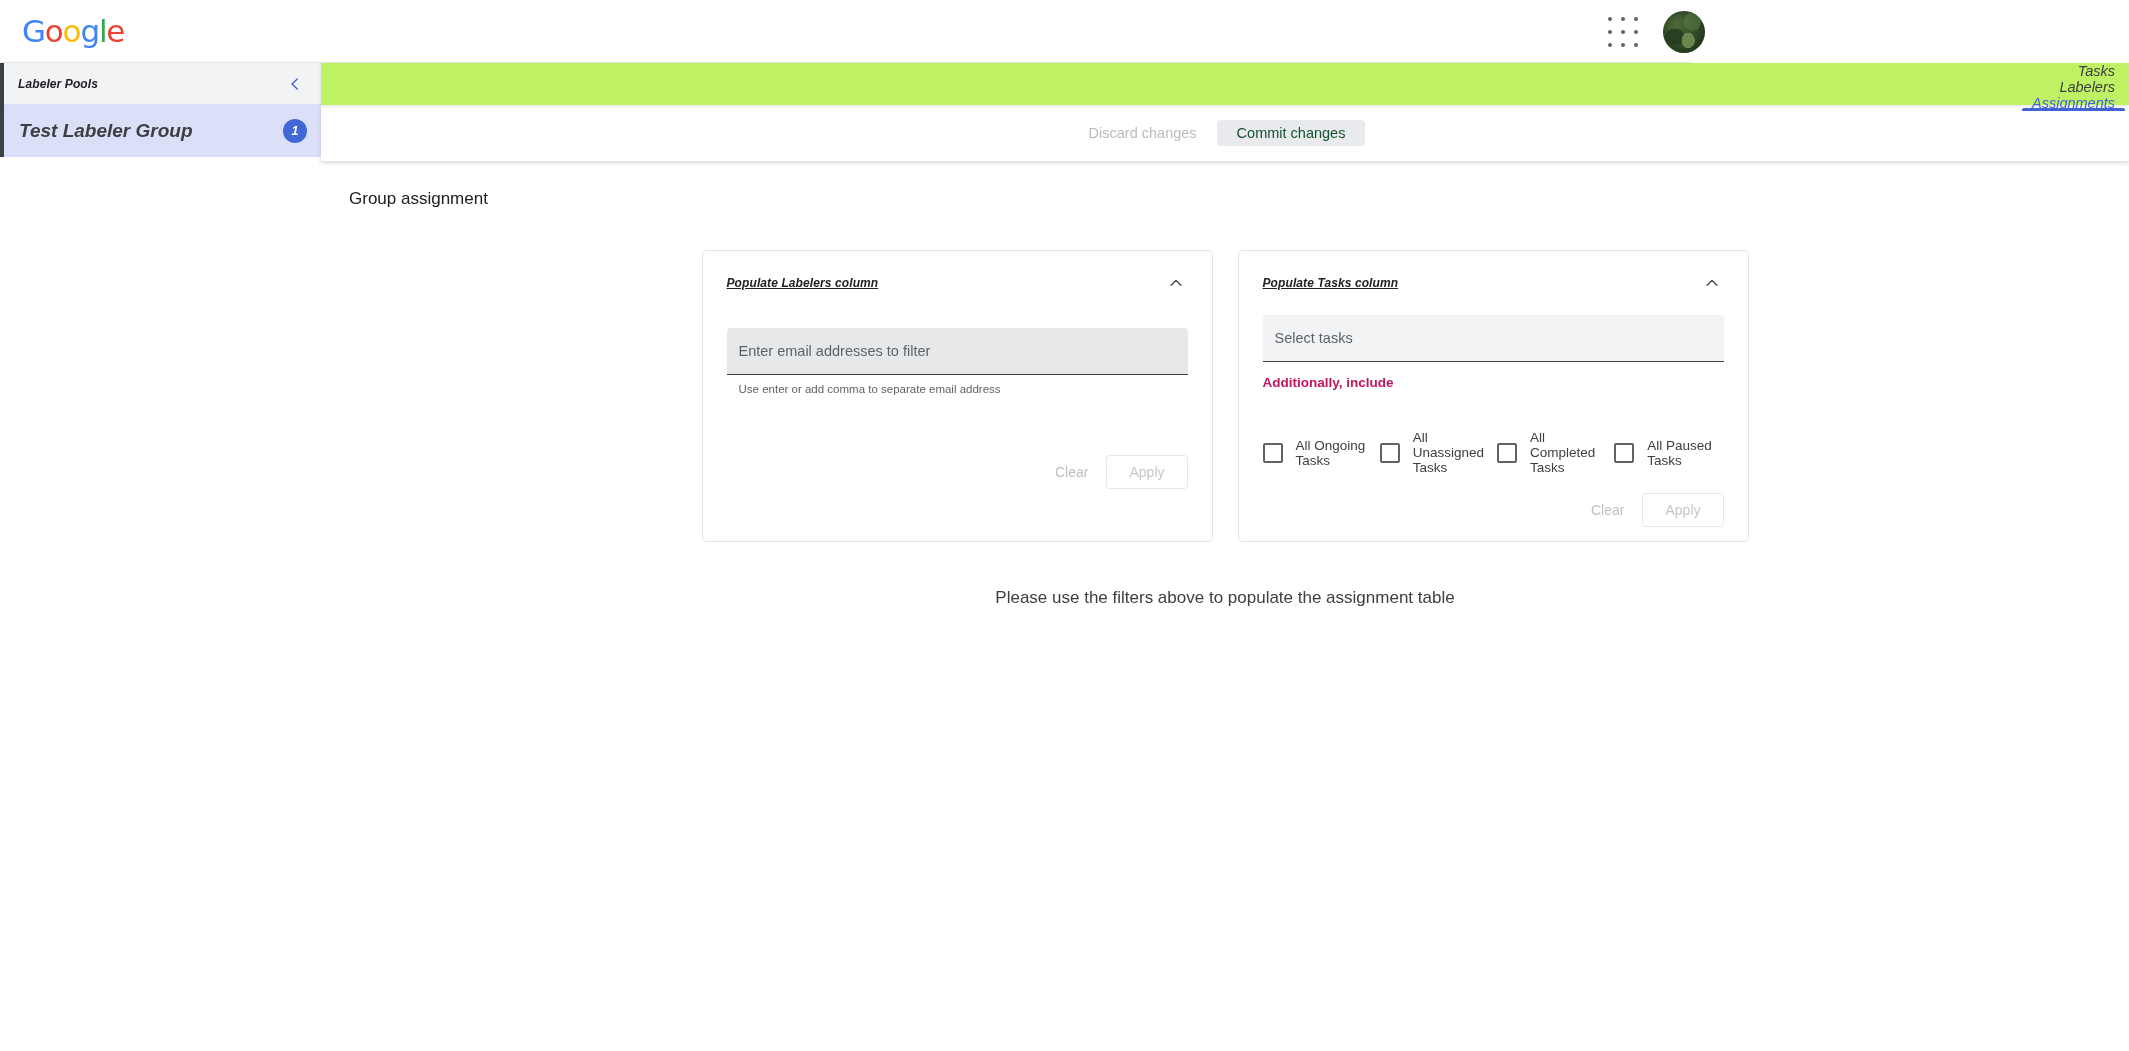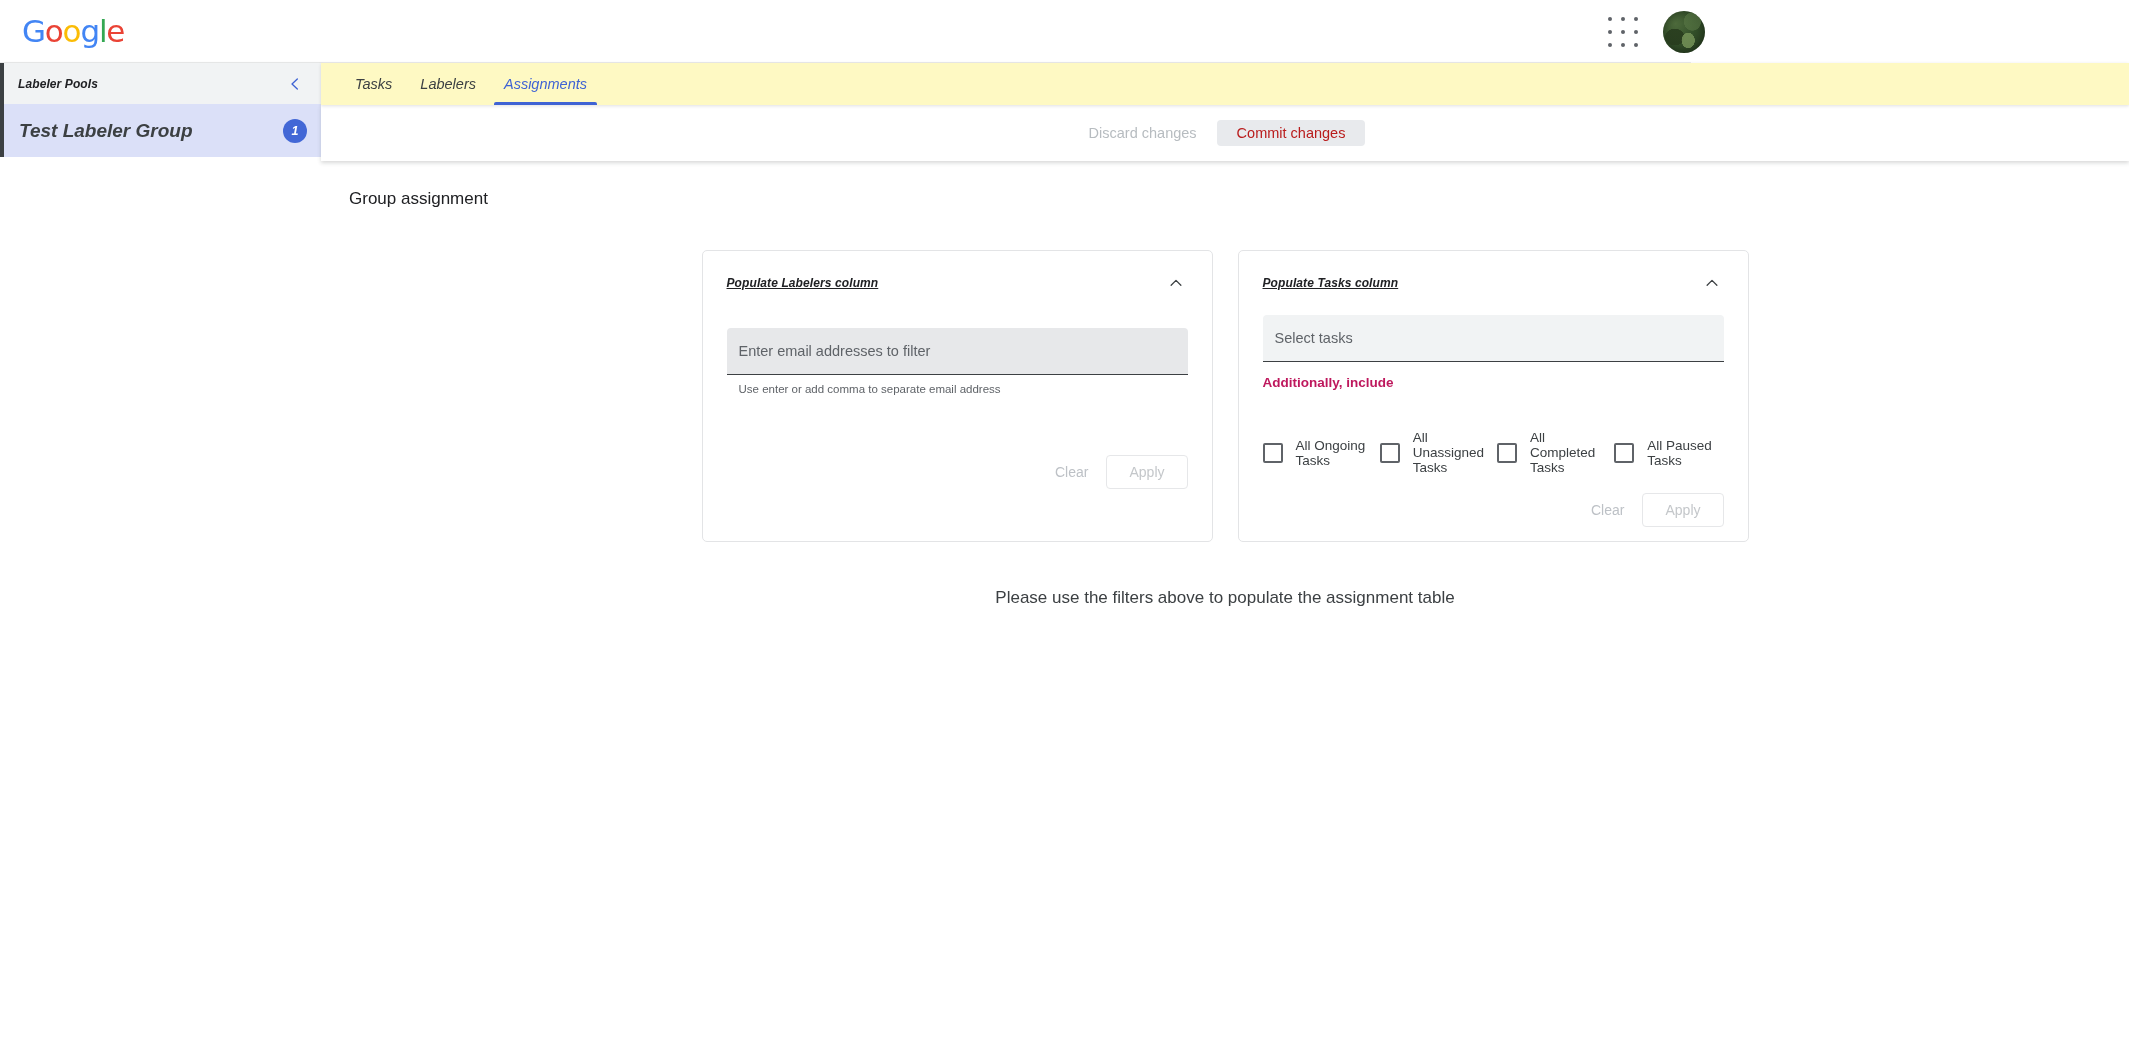--- a/index.html
+++ b/index.html
@@ -184,26 +184,27 @@
     left: 321px;
     top: 63px;
     right: 0;
     bottom: 0;
     background: #ffffff;
   }
 
   .tabbar {
     position: relative;
     height: 42px;
-    background: #fef9c3;
+    background: #bef264;
     display: flex;
     align-items: flex-end;
-    padding-left: 20px;
+    padding-left: 36px;
     box-shadow: 0 1px 3px rgba(60,64,67,.16);
     z-index: 3;
+    flex-direction: column;
   }
   .tab {
     position: relative;
     height: 42px;
     display: flex;
     align-items: center;
     padding: 0 14px;
     font-size: 14.5px;
     font-style: italic;
     font-weight: 400;
@@ -239,21 +240,21 @@
     color: #b7bcc0;
     background: transparent;
     border: none;
     padding: 9px 14px;
     border-radius: 4px;
     cursor: default;
     font-family: inherit;
   }
   .btn-filled-disabled {
     font-size: 14.5px;
-    color: #b91c1c;
+    color: #14532d;
     background: #e8eaed;
     border: none;
     padding: 5px 20px;
     margin-left: 6px;
     border-radius: 4px;
     cursor: default;
     font-family: inherit;
   }
 
   .page-body {

